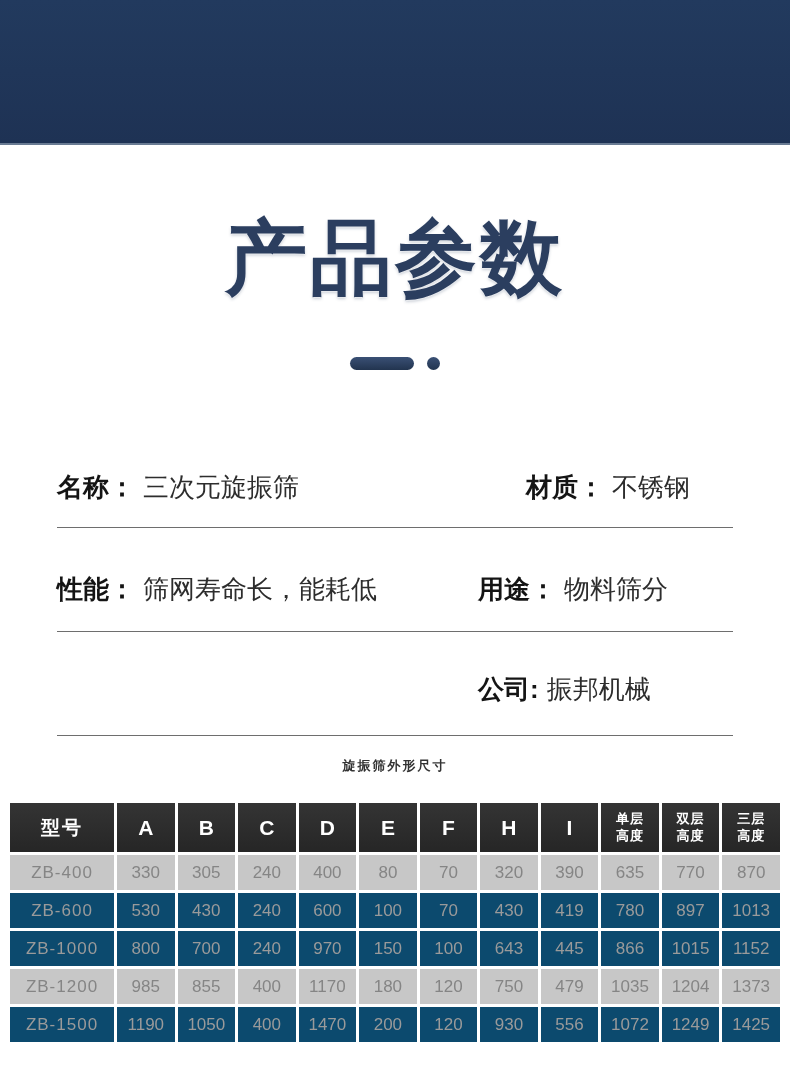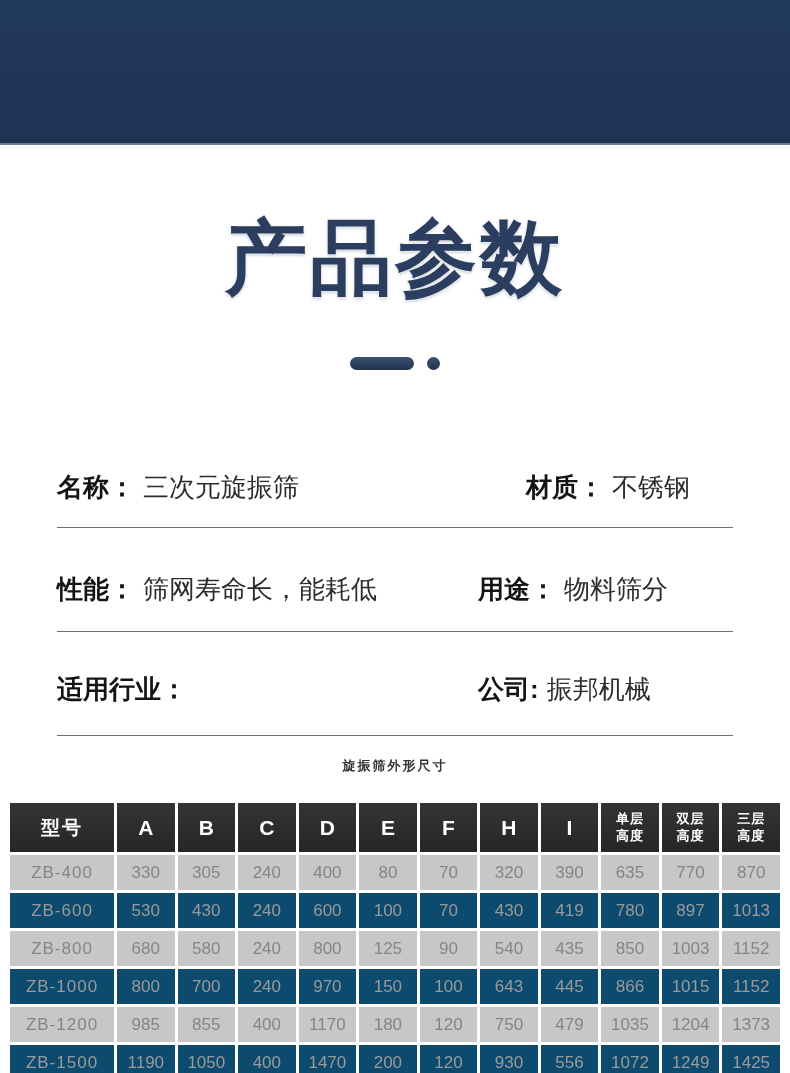--- a/index.html
+++ b/index.html
@@ -121,21 +121,20 @@
   </div>
   <div class="info-right">
     <span class="info-label">用途：</span>
     <span class="info-value">物料筛分</span>
   </div>
 </div>
 <div class="divider div-2"></div>
 
 <div class="info-row row-3">
   <div class="info-left">
-    <span class="info-label">适用行业：</span>
   </div>
   <div class="info-right">
     <span class="info-label">公司:</span>
     <span class="info-value">振邦机械</span>
   </div>
 </div>
 <div class="divider div-3"></div>
 
 <div class="table-title">旋振筛外形尺寸</div>
 
@@ -201,34 +200,20 @@
         <td>240</td>
         <td>600</td>
         <td>100</td>
         <td>70</td>
         <td>430</td>
         <td>419</td>
         <td>780</td>
         <td>897</td>
         <td>1013</td>
       </tr>
-      <tr class="gray">
-        <td class="model-cell">ZB-800</td>
-        <td>680</td>
-        <td>580</td>
-        <td>240</td>
-        <td>800</td>
-        <td>125</td>
-        <td>90</td>
-        <td>540</td>
-        <td>435</td>
-        <td>850</td>
-        <td>1003</td>
-        <td>1152</td>
-      </tr>
       <tr class="light">
         <td class="model-cell">ZB-1000</td>
         <td>800</td>
         <td>700</td>
         <td>240</td>
         <td>970</td>
         <td>150</td>
         <td>100</td>
         <td>643</td>
         <td>445</td>

